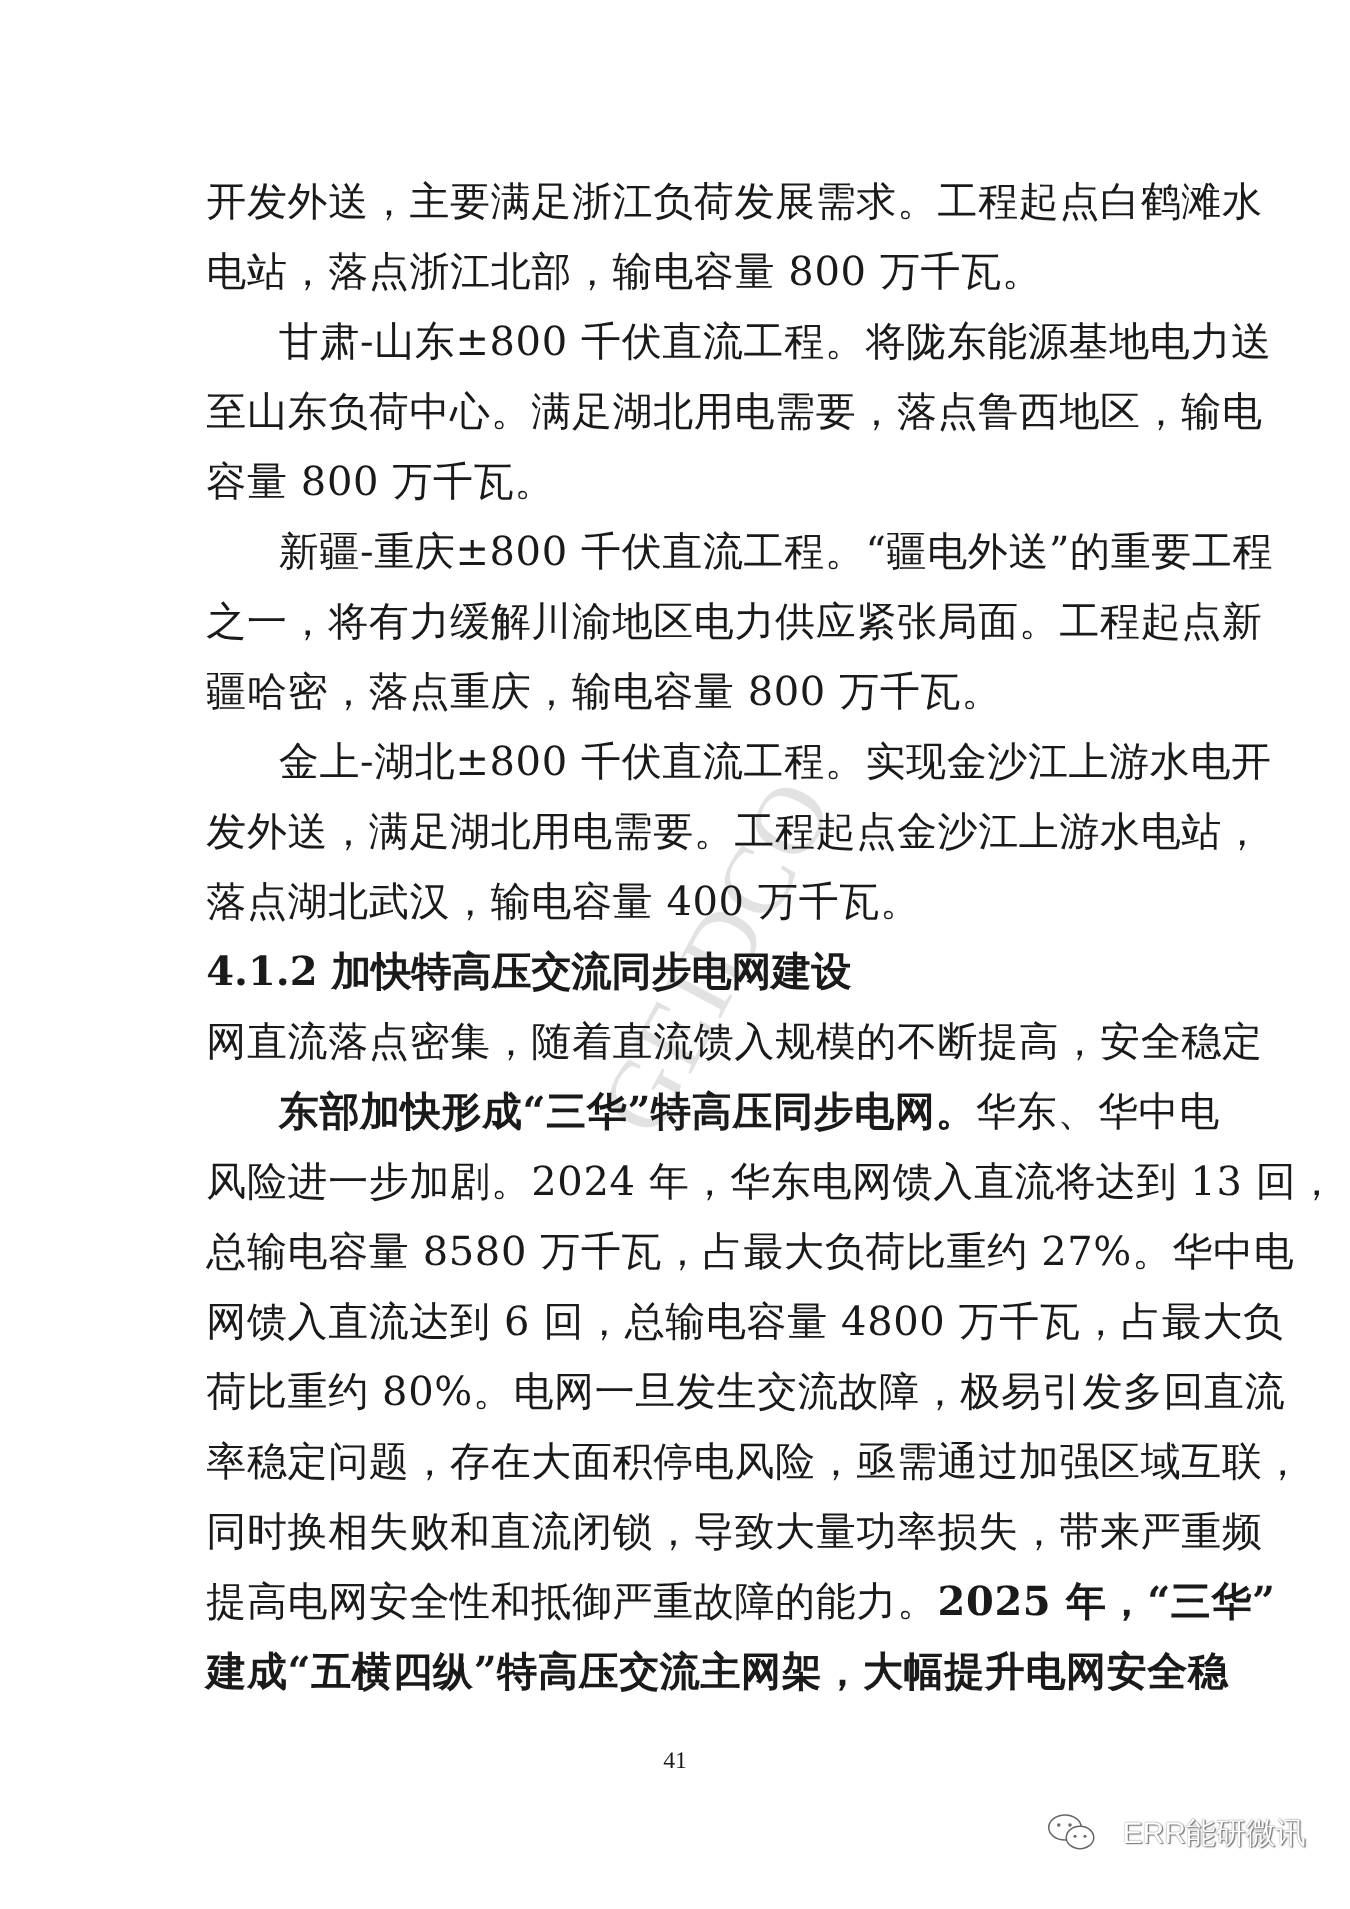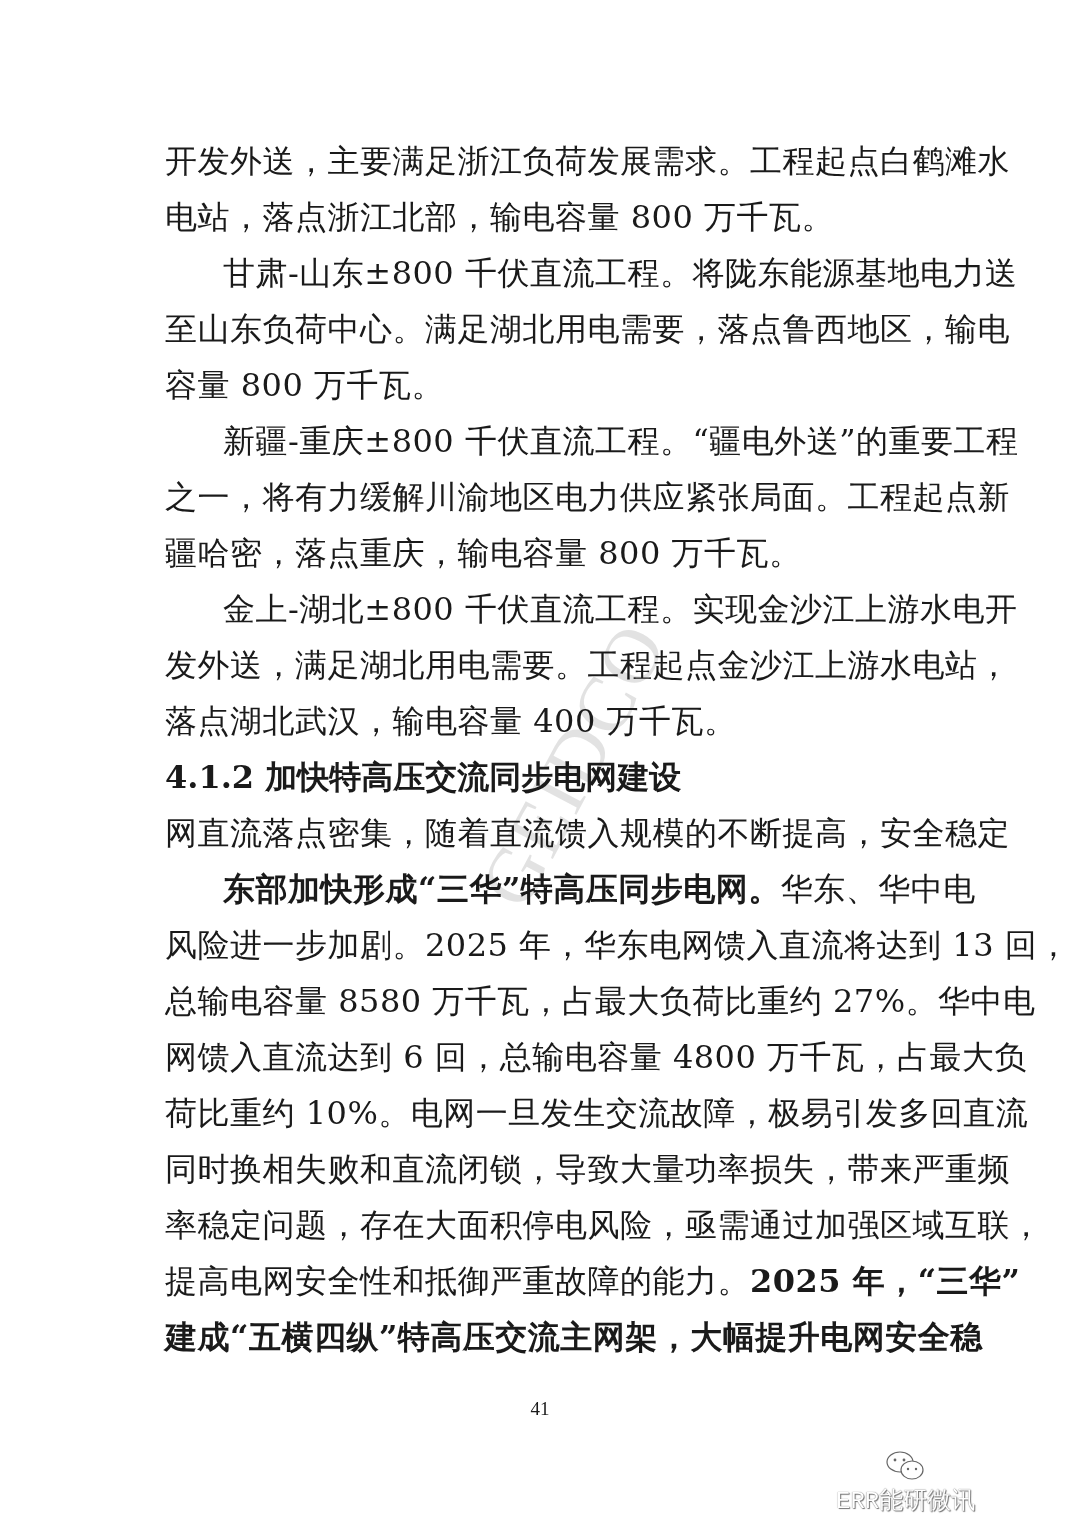--- a/index.html
+++ b/index.html
@@ -10,23 +10,23 @@
           text-align: justify; text-align-last: justify; letter-spacing: 0.5px; }
   .line.last { text-align-last: left; }
   .indent { padding-left: 58px; }
   .heading { font-weight: bold; font-size: 32px; text-align-last: left; height: 56px; line-height: 56px; }
   b, .bold { font-weight: bold; }
   .page-number { position: absolute; top: 1398px; left: 0; width: 1080px; text-align: center;
                  font-size: 19px; font-family: "Liberation Serif", serif; }
   .watermark { position: absolute; left: 420px; top: 720px; font-size: 78px;
                font-family: "Liberation Serif", serif; color: rgba(150,150,150,0.28);
                transform: rotate(-62deg); transform-origin: center; letter-spacing: 2px; pointer-events: none; }
-  .brand { position: absolute; left: 836px; top: 1448px; display: flex; align-items: center; gap: 0;
-           font-family: Liberation Mono, monospace; font-size: 24px; color: #ffffff;
-           text-shadow: 0 0 1px #555, 1px 1px 1px #777; flex-direction: column; }
+  .brand { position: absolute; left: 836px; top: 1448px; display: flex; align-items: center; gap: 18px;
+           font-family: Liberation Sans, sans-serif; font-size: 24px; color: #ffffff;
+           text-shadow: 0 0 1px #555, 1px 1px 1px #777; }
   .brand svg { width: 44px; height: 36px; }
 </style>
 </head>
 <body>
 
 <div class="watermark">GEIDCO</div>
 
 <div class="page">
   <div class="line last" style="text-align-last: justify;">开发外送，主要满足浙江负荷发展需求。工程起点白鹤滩水</div>
   <div class="line last">电站，落点浙江北部，输电容量 800 万千瓦。</div>
@@ -42,26 +42,26 @@
   <div class="line indent">金上-湖北±800 千伏直流工程。实现金沙江上游水电开</div>
   <div class="line">发外送，满足湖北用电需要。工程起点金沙江上游水电站，</div>
   <div class="line last">落点湖北武汉，输电容量 400 万千瓦。</div>
 
   <div class="heading">4.1.2  加快特高压交流同步电网建设</div>
 
   <div class="line">网直流落点密集，随着直流馈入规模的不断提高，安全稳定</div>
   <div class="line indent">
     <span class="bold">东部加快形成“三华”特高压同步电网。</span><span>华东、华中电</span>
   </div>
-  <div class="line">风险进一步加剧。2025 年，华东电网馈入直流将达到 13 回，</div>
+  <div class="line">风险进一步加剧。2024 年，华东电网馈入直流将达到 13 回，</div>
   <div class="line">总输电容量 8580 万千瓦，占最大负荷比重约 27%。华中电</div>
   <div class="line">网馈入直流达到 6 回，总输电容量 4800 万千瓦，占最大负</div>
-  <div class="line">荷比重约 10%。电网一旦发生交流故障，极易引发多回直流</div>
+  <div class="line">荷比重约 80%。电网一旦发生交流故障，极易引发多回直流</div>
+  <div class="line">率稳定问题，存在大面积停电风险，亟需通过加强区域互联，</div>
   <div class="line">同时换相失败和直流闭锁，导致大量功率损失，带来严重频</div>
-  <div class="line">率稳定问题，存在大面积停电风险，亟需通过加强区域互联，</div>
   <div class="line">
     <span>提高电网安全性和抵御严重故障的能力。</span><span class="bold">2025 年，“三华”</span>
   </div>
   <div class="line bold">建成“五横四纵”特高压交流主网架，大幅提升电网安全稳</div>
 </div>
 
 <div class="page-number">41</div>
 
 <div class="brand">
   <svg viewBox="0 0 44 36">

